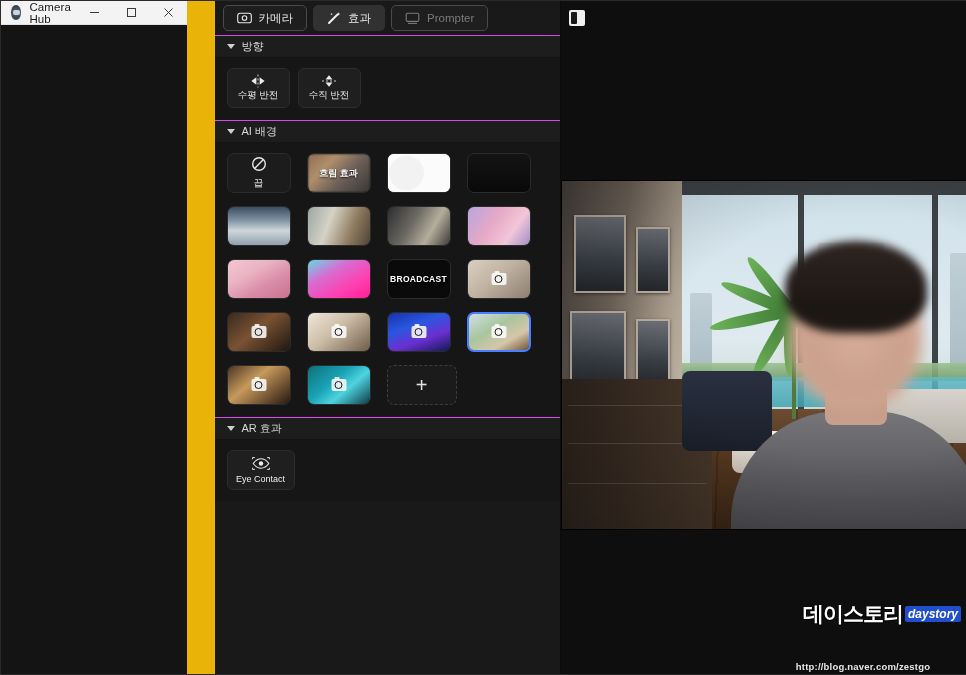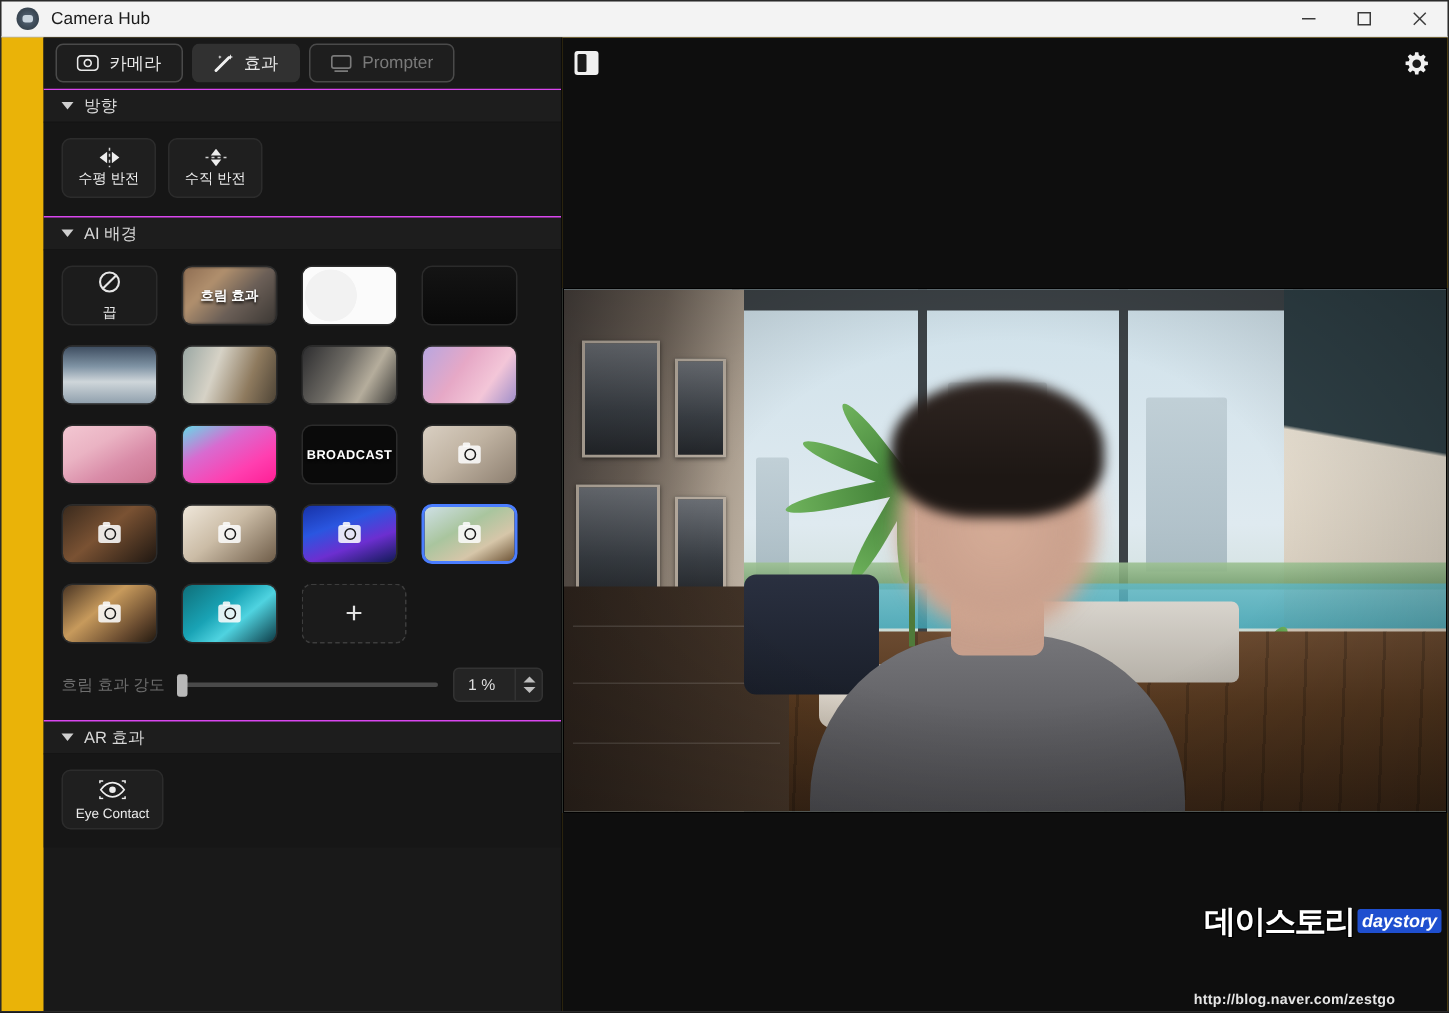--- a/index.html
+++ b/index.html
@@ -3,21 +3,21 @@
 <meta charset="utf-8">
 <style>
   * { box-sizing: border-box; margin: 0; padding: 0; }
   html, body {
     width: 966px; height: 675px;
     font-family: "Liberation Sans", "DejaVu Sans", sans-serif;
     background: #1b1b1b; overflow: hidden;
   }
   .app {
     position: relative; width: 966px; height: 675px;
-    background: #141414; display: flex; flex-direction: column;
+    background: #141414; display: flex; flex-direction: row;
     border: 1px solid #2a2a2a;
   }
 
   
   .titlebar {
     height: 24px; flex: 0 0 24px;
     background: #f3f3f3;
     display: flex; align-items: center;
     border-bottom: 1px solid #e0e0e0;
   }
@@ -519,33 +519,20 @@
             <div class="thumb">
               <span class="fill" style="background:linear-gradient(140deg,#0f6f79 0%,#19a3b5 40%,#4fd3e0 62%,#0d3b46 100%);"></span>
               <span class="camico"></span>
             </div>
 
             <div class="add-btn">
               <span>+</span>
             </div>
           </div>
 
-          <div class="slider-row">
-            <span class="slider-label">흐림 효과 강도</span>
-            <div class="slider-track">
-              <div class="slider-thumb"></div>
-            </div>
-            <div class="spin">
-              <span class="val">1 %</span>
-              <span class="arrows">
-                <span class="ar up"></span>
-                <span class="ar dn"></span>
-              </span>
-            </div>
-          </div>
         </div>
 
         <div class="section-head">
           <span class="caret"></span>
           <span>AR 효과</span>
         </div>
         <div class="section-body">
           <div class="ar-btn">
             <span>
               <svg width="20" height="13" viewBox="0 0 20 13">

